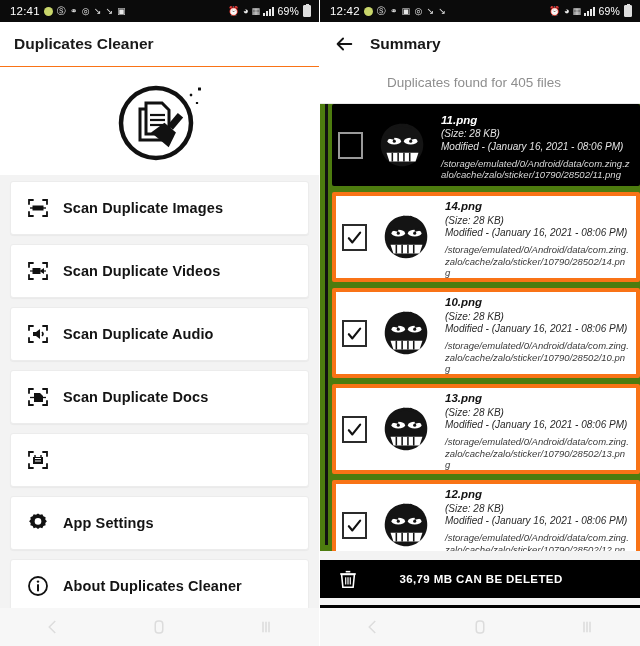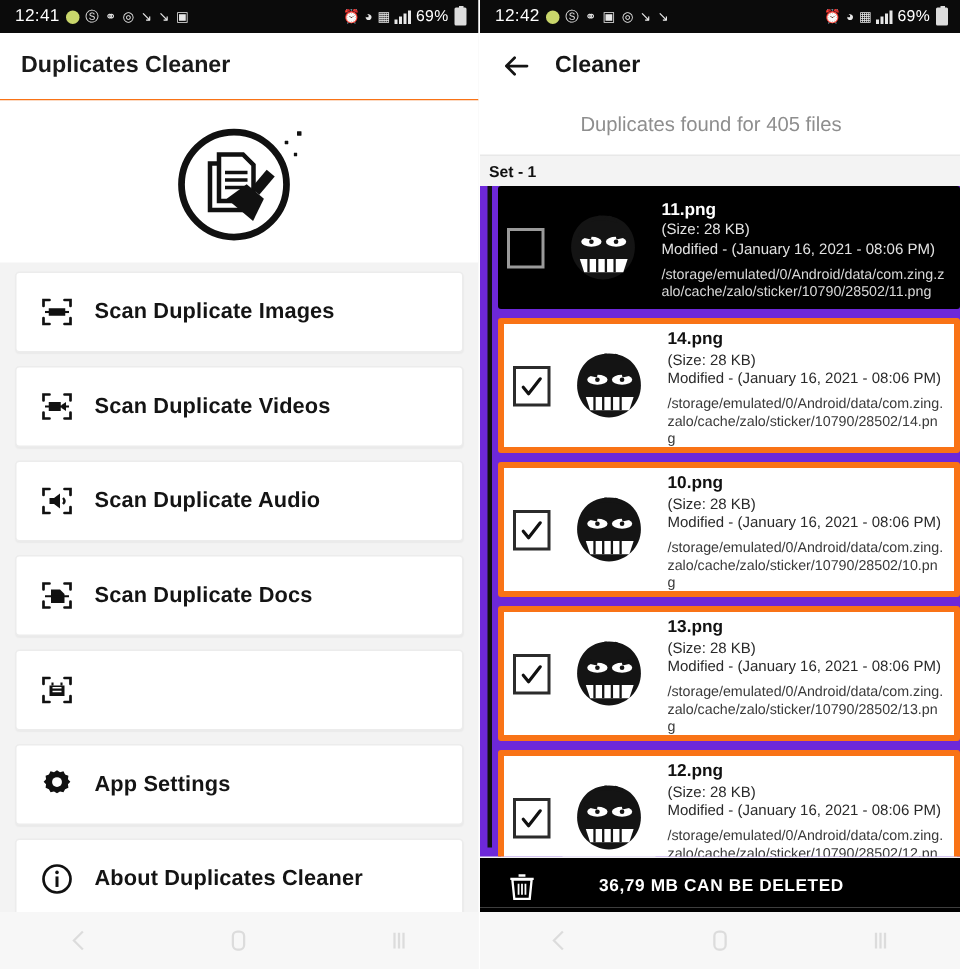--- a/index.html
+++ b/index.html
@@ -61,21 +61,21 @@
   .topbar{
     background:#ffffff;height:44px;display:flex;align-items:center;padding:0 0 0 12px;
   }
   .back-arrow{width:24px;height:24px;display:flex;align-items:center;justify-content:center;margin-right:14px;}
   .topbar-title{font-size:15.5px;font-weight:bold;color:#161616;}
   .subtitle{
     background:#ffffff;text-align:center;color:#8e8e8e;
     font-size:13.5px;padding:9px 12px 13px 0;border-bottom:1px solid #e8e8e8;
   }
   .set-label{font-size:10.5px;font-weight:bold;color:#111;padding:5px 0 3px 6px;background:#f3f3f3;}
-  .list-area{position:relative;background:#6d28d9;padding-left:12px;height:447px;overflow:hidden;}
+  .list-area{position:relative;background:#4d7c0f;padding-left:12px;height:447px;overflow:hidden;font-style:italic;}
   .rail{position:absolute;left:5px;top:0;width:3px;height:441px;background:#111;}
   .row{
     display:flex;align-items:center;border-radius:2px;margin-bottom:6px;
     height:82px;padding:0 6px 0 6px;
   }
   .row.selected{background:#000000;}
   .row.plain{background:#ffffff;border:4px solid #f97316;}
   .cb{
     width:25px;height:25px;flex:0 0 25px;margin-right:8px;
     display:flex;align-items:center;justify-content:center;
@@ -86,21 +86,21 @@
   .row.plain .thumb{background:#ffffff;}
   .meta{flex:1;min-width:0;line-height:1.22;}
   .m-name{font-size:11.5px;font-weight:bold;color:#111;margin-bottom:1px;}
   .m-size,.m-mod{font-size:10px;color:#2a2a2a;}
   .m-path{font-size:9.5px;color:#3a3a3a;margin-top:5px;word-break:break-all;}
   .row.selected .m-name{color:#ffffff;}
   .row.selected .m-size,.row.selected .m-mod{color:#e2e2e2;}
   .row.selected .m-path{color:#d8d8d8;}
 
   .deletebar{
-    position:absolute;left:0;bottom:36px;width:100%;height:38px;background:#000;
+    position:absolute;left:0;bottom:48px;width:100%;height:38px;background:#000;
     display:flex;align-items:center;
   }
   .trash{width:40px;display:flex;align-items:center;justify-content:center;margin-left:8px;}
   .delete-text{
     flex:1;text-align:center;color:#ffffff;font-size:11.5px;font-weight:bold;
     letter-spacing:.4px;margin-right:46px;
   }
 </style>
 </head>
 <body>
@@ -284,26 +284,25 @@
         <span class="batt-glyph"></span>
       </div>
     </div>
 
     <div class="topbar">
       <span class="back-arrow">
         <svg width="22" height="22" viewBox="0 0 24 24">
           <path d="M20 12 H5 M11 6 L5 12 L11 18" fill="none" stroke="#141414" stroke-width="2" stroke-linecap="round" stroke-linejoin="round"></path>
         </svg>
       </span>
-      <span class="topbar-title">Cleaner</span>
+      <span class="topbar-title">Summary</span>
     </div>
 
     <div class="subtitle">Duplicates found for 405 files</div>
 
-    <div class="set-label">Set - 1</div>
 
     <div class="list-area">
       <div class="rail"></div>
 
       <div class="row selected">
         <span class="cb">
             <span class="cb-box"></span>
           </span>
         <span class="thumb">
           <svg width="58" height="58" viewBox="0 0 60 60">

